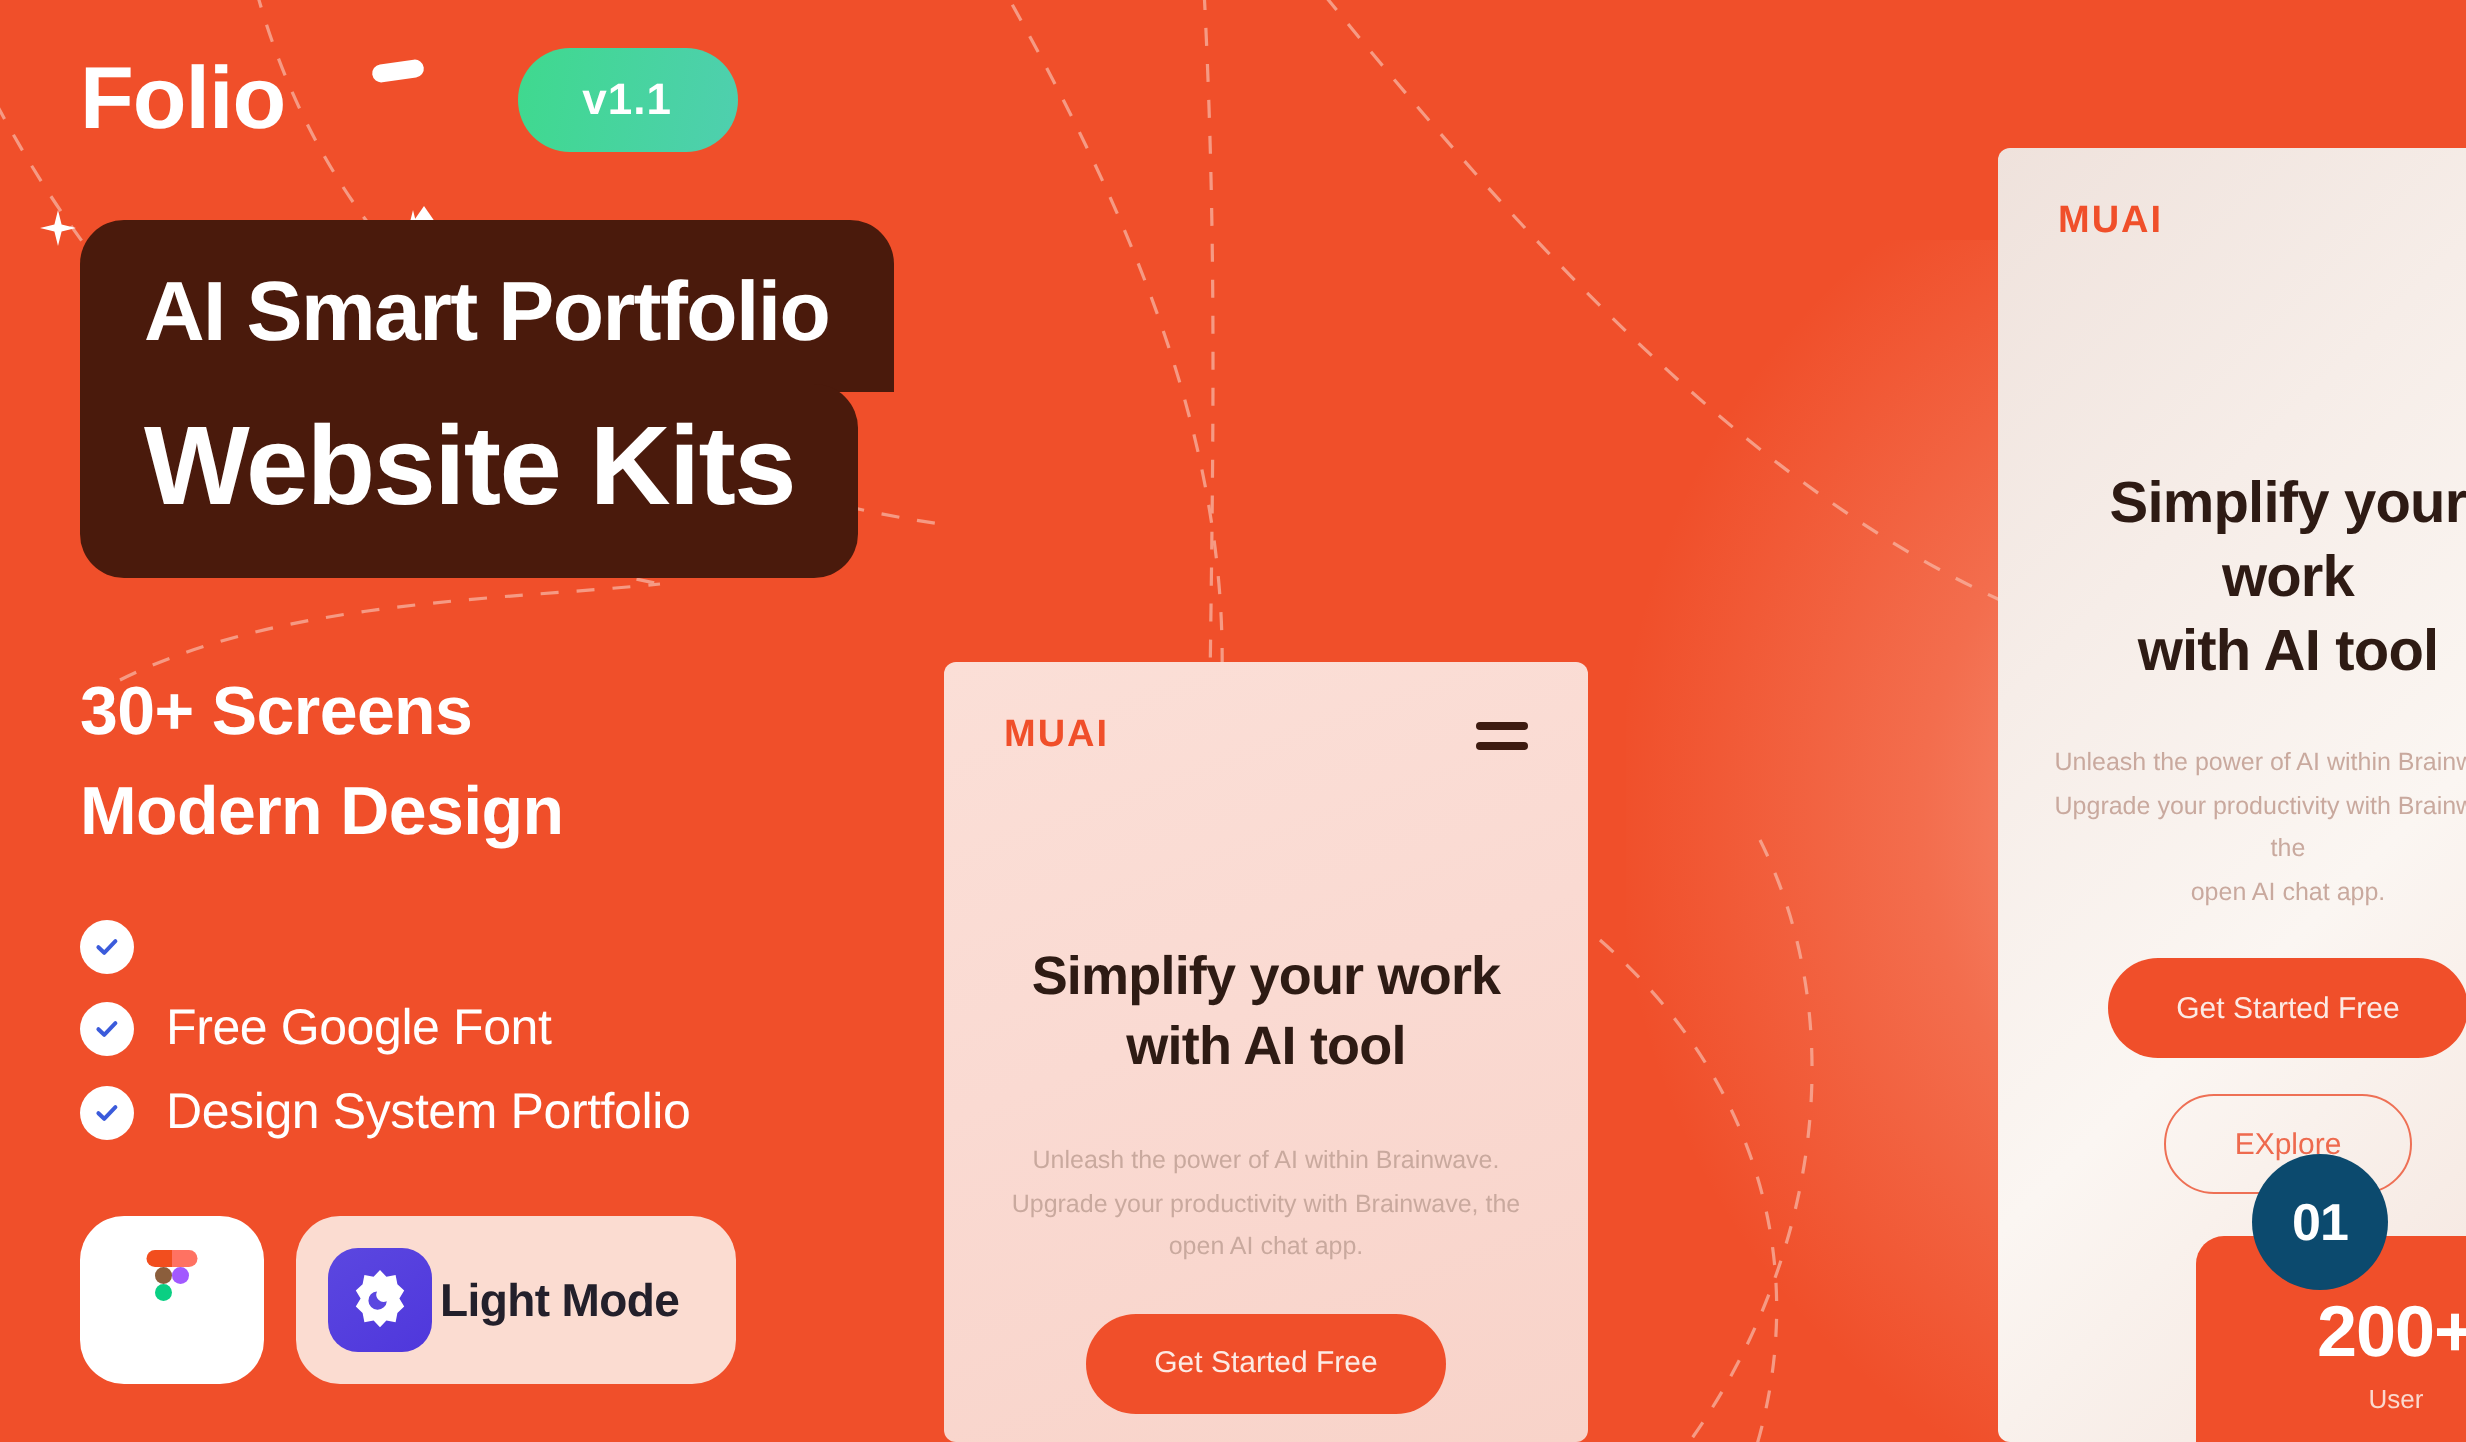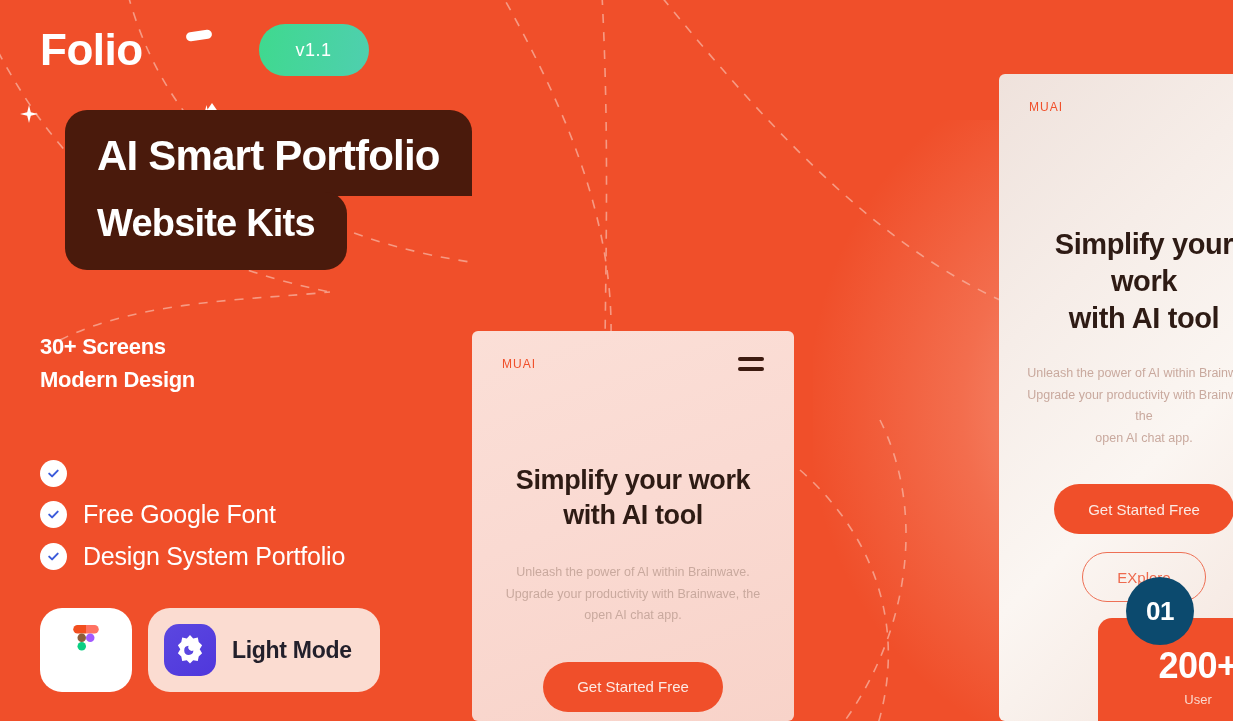--- a/index.html
+++ b/index.html
@@ -54,51 +54,50 @@
   }
   .brand-name {
     font-size: 44px; font-weight: 700; color: #fff;
     letter-spacing: -0.5px; line-height: 1;
   }
   .version-badge {
     display: inline-flex; align-items: center; justify-content: center;
     min-width: 110px; height: 52px; padding: 0 22px;
     border-radius: 26px;
     background: linear-gradient(100deg, #3FD98E 0%, #4FCFAF 100%);
-    color: #fff; font-size: 18px; font-weight: 400;
+    color: #fff; font-size: 22px; font-weight: 700;
     letter-spacing: 0.5px;
   }
 
   .title-wrap { position:absolute; left: 40px; top: 110px; }
   .title-line {
     background: #4A1A0C;
     color: #fff;
     display: block;
     width: max-content;
     font-weight: 700;
     letter-spacing: -0.8px;
-    margin-left: 25px;
   }
   .title-line.l1 {
     font-size: 42px;
     padding: 24px 32px 18px 32px;
     border-radius: 22px 22px 0 0;
     line-height: 1.05;
   }
   .title-line.l2 {
-    font-size: 38px;
+    font-size: 56px;
     padding: 12px 32px 26px 32px;
     border-radius: 0 22px 22px 22px;
     line-height: 1.05;
     margin-top: -4px;
   }
 
   .sub-block { position: absolute; left: 40px; top: 331px; }
   .sub-line {
-    color: #fff; font-size: 22px; font-weight: 600;
+    color: #fff; font-size: 34px; font-weight: 600;
     line-height: 1.48; letter-spacing: -0.3px;
   }
 
   .feature-list { position: absolute; left: 40px; top: 460px; }
   .feature-item {
     display: flex; align-items: center; gap: 16px;
     margin-bottom: 13px;
   }
   .check-circle {
     flex: none;
@@ -117,21 +116,21 @@
     display: flex; align-items: center; gap: 16px;
   }
   .figma-badge {
     width: 92px; height: 84px; border-radius: 22px;
     background: #fff;
     display: flex; align-items: center; justify-content: center;
   }
   .mode-badge {
     height: 84px; border-radius: 22px;
     background: #FBDCD1;
-    display: flex; align-items: center; gap: 16px;
+    display: flex; align-items: center; gap: 4px;
     padding: 0 28px 0 16px;
   }
   .mode-icon {
     width: 52px; height: 52px; border-radius: 15px;
     background: linear-gradient(145deg,#5B47E0,#4F37DC);
     display:flex; align-items:center; justify-content:center;
   }
   .mode-label {
     font-size: 23px; font-weight: 700; color: #23202B;
     letter-spacing: -0.3px;
@@ -146,21 +145,21 @@
   }
   .phone-center { left: 472px; top: 331px; width: 322px; height: 390px; }
   .phone-right  { left: 999px; top: 74px;  width: 290px; height: 647px;
                   background: linear-gradient(135deg,#EFE2DC 0%, #F6EDE8 30%, #FBF6F2 58%, #F3E2DA 100%); }
 
   .phone-head {
     display:flex; align-items:center; justify-content:space-between;
     padding: 26px 30px 0 30px;
   }
   .phone-brand {
-    color: #F04F2A; font-size: 12px; font-weight: 400;
+    color: #F04F2A; font-size: 19px; font-weight: 700;
     letter-spacing: 1px;
   }
   .hamburger { display:flex; flex-direction:column; gap:6px; }
   .hamburger span {
     display:block; width: 26px; height: 4px; border-radius:2px;
     background: #3D1B10;
   }
 
   .phone-body { padding: 0 28px; text-align:center; }
   .phone-h1 {
@@ -168,21 +167,21 @@
     font-size: 27px; font-weight: 600; color: #2E1B14;
     line-height: 1.28; letter-spacing: -0.4px;
   }
   .phone-p {
     margin-top: 30px;
     font-size: 12.5px; color: #C9A99E;
     line-height: 1.72; font-weight: 400;
   }
   .phone-cta {
     display:inline-flex; align-items:center; justify-content:center;
-    margin-top: 35px;
+    margin-top: 22px;
     height: 50px; padding: 0 34px;
     border-radius: 26px;
     background: #F04F2A; color: #FCEAE4;
     font-size: 15px; font-weight: 500;
     border: none;
   }
   .phone-cta.outline {
     background: transparent;
     border: 1.5px solid #EE7055;
     color: #EE6A4E;

